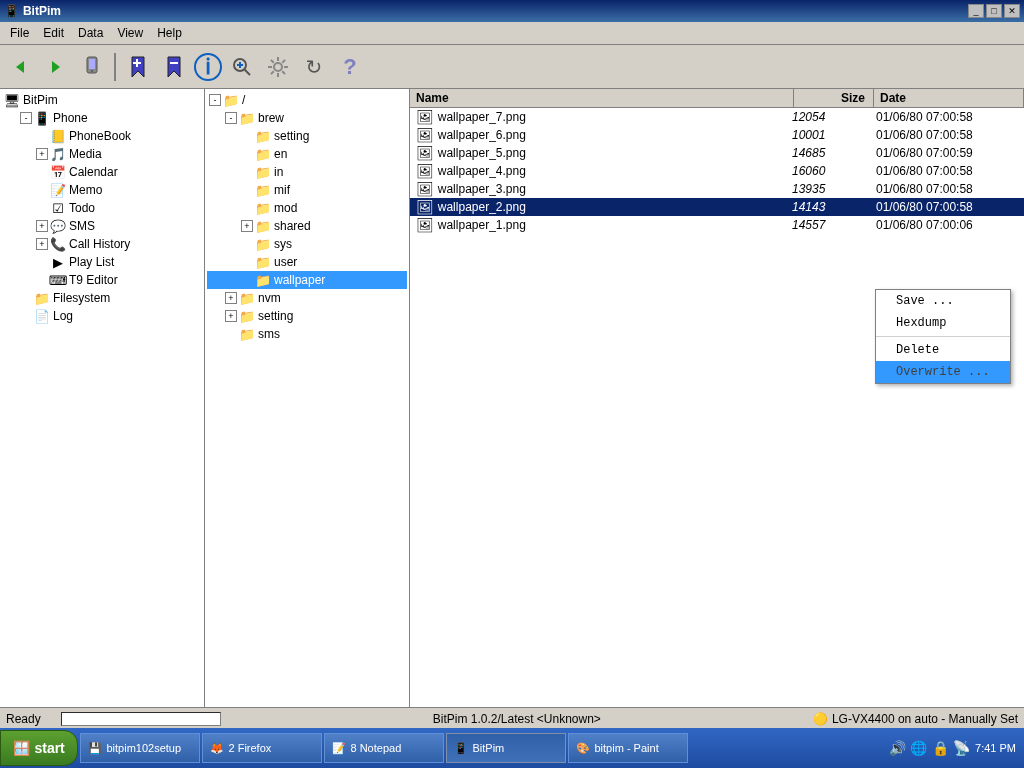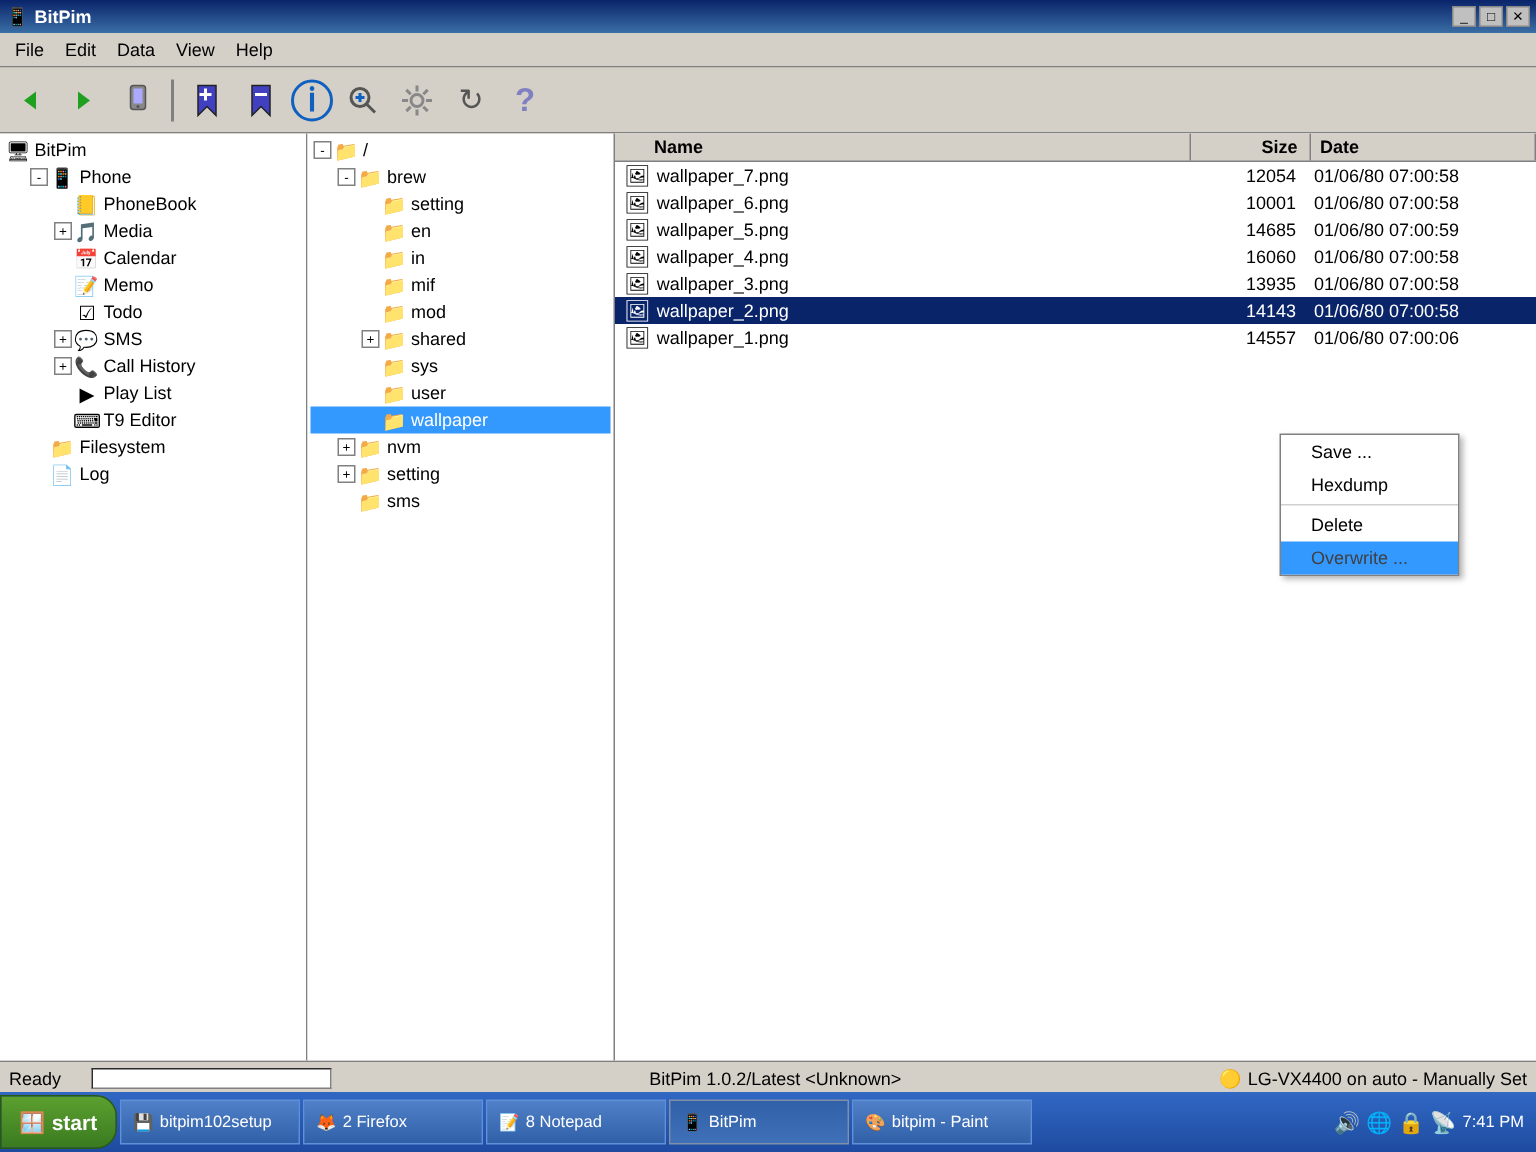--- a/index.html
+++ b/index.html
@@ -119,35 +119,35 @@
       position: sticky;
       top: 0;
     }
     .file-col-header {
       padding: 2px 6px;
       border-right: 1px solid #808080;
       font-size: 12px;
       font-weight: bold;
       cursor: pointer;
     }
-    .col-name { flex: 1; margin-left: 20px; }
+    .col-name { flex: 1; }
     .col-size { width: 80px; text-align: right; padding-right: 8px; }
     .col-date { width: 150px; }
 
     
     .file-row {
       display: flex;
       align-items: center;
       padding: 1px 2px;
       cursor: pointer;
     }
     .file-row.selected { background: #0a246a; color: white; }
     .file-name-cell { flex: 1; display: flex; align-items: center; gap: 4px; padding-left: 4px; }
     .file-icon { font-size: 14px; }
-    .file-size-cell { width: 80px; text-align: right; padding-right: 8px; font-size: 12px; }
+    .file-size-cell { width: 80px; padding-right: 8px; font-size: 12px; font-style: italic; }
     .file-date-cell { width: 150px; font-size: 12px; padding-left: 4px; }
 
     
     #context-menu {
       position: absolute;
       background: white;
       border: 1px solid #808080;
       box-shadow: 2px 2px 4px rgba(0,0,0,0.3);
       z-index: 1000;
       min-width: 120px;
@@ -574,21 +574,21 @@
     </div>
     <div class="file-row">
       <div class="file-name-cell">
         <span class="file-icon">🖼</span>
         <span>wallpaper_1.png</span>
       </div>
       <div class="file-size-cell">14557</div>
       <div class="file-date-cell">01/06/80 07:00:06</div>
     </div>
 
-    <div id="context-menu" style="left: 443px; top: 200px;">
+    <div id="context-menu" style="left: 465px; top: 200px; font-family: Liberation Mono, monospace;">
       <div class="ctx-item">Save ...</div>
       <div class="ctx-item">Hexdump</div>
       <div class="ctx-separator"></div>
       <div class="ctx-item">Delete</div>
       <div class="ctx-item active">Overwrite ...</div>
     </div>
   </div>
 </div>
 
 <div id="status-bar">

